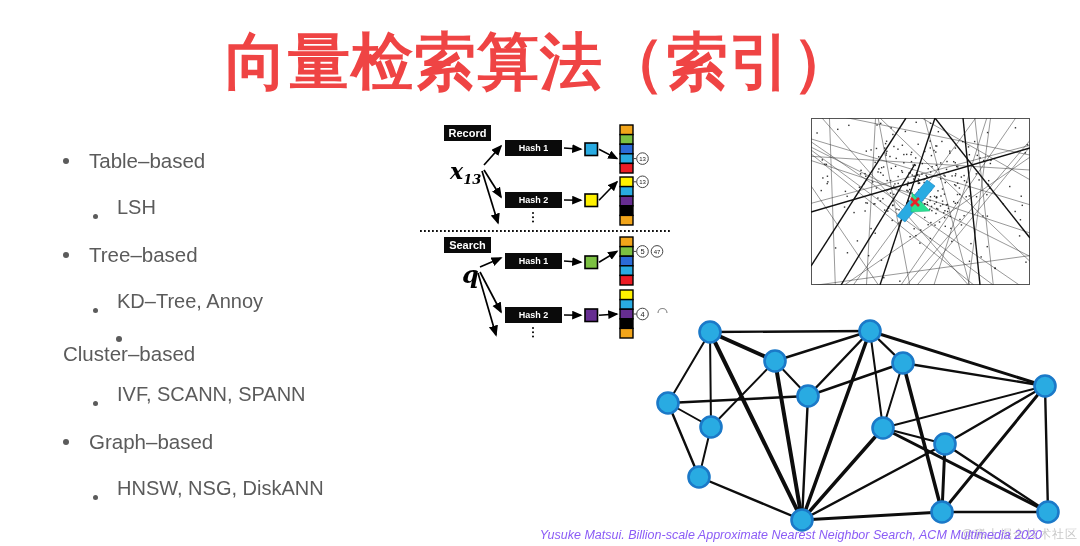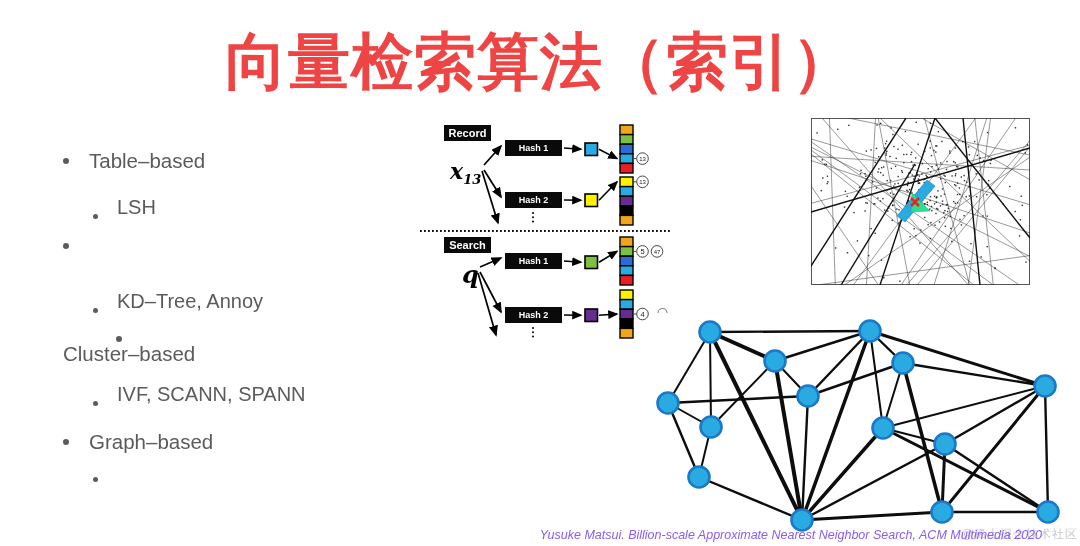--- a/index.html
+++ b/index.html
@@ -42,39 +42,41 @@
       <div class="o-row lvl1" style="left: 63px; top: 133px;">
         <span class="bullet"></span>
         <span>Table–based</span>
       </div>
       <div class="o-row lvl2" style="left: 93px; top: 180px;">
         <span class="bullet"></span>
         <span>LSH</span>
       </div>
       <div class="o-row lvl1" style="left: 63px; top: 227px;">
         <span class="bullet"></span>
+        <span>Tree–based</span>
       </div>
       <div class="o-row lvl2" style="left: 93px; top: 274px;">
         <span class="bullet"></span>
         <span>KD–Tree, Annoy</span>
       </div>
       <div class="o-row lvl1" style="left: 63px; top: 320px; flex-direction: column;">
         <span class="bullet"></span>
         <span>Cluster–based</span>
       </div>
       <div class="o-row lvl2" style="left: 93px; top: 367px;">
         <span class="bullet"></span>
         <span>IVF, SCANN, SPANN</span>
       </div>
       <div class="o-row lvl1" style="left: 63px; top: 414px;">
         <span class="bullet"></span>
         <span>Graph–based</span>
       </div>
       <div class="o-row lvl2" style="left: 93px; top: 461px;">
         <span class="bullet"></span>
+        <span>HNSW, NSG, DiskANN</span>
       </div>
     </div>
 
   <svg id="lsh-svg" class="fig" style="left:420px; top:115px;" width="260" height="240" viewBox="0 0 260 240">
       <defs>
         <marker id="arr" markerWidth="8" markerHeight="8" refX="5.5" refY="2.75" orient="auto">
           <path d="M0,0 L6.5,2.75 L0,5.5 Z" fill="#000"></path>
         </marker>
       </defs>
       <rect x="24" y="10" width="47" height="16" fill="#0a0a0a"></rect>

